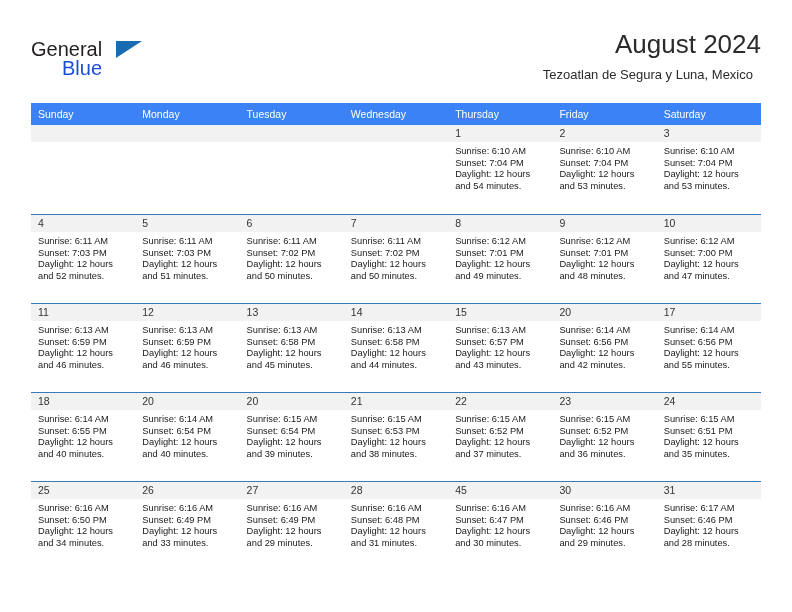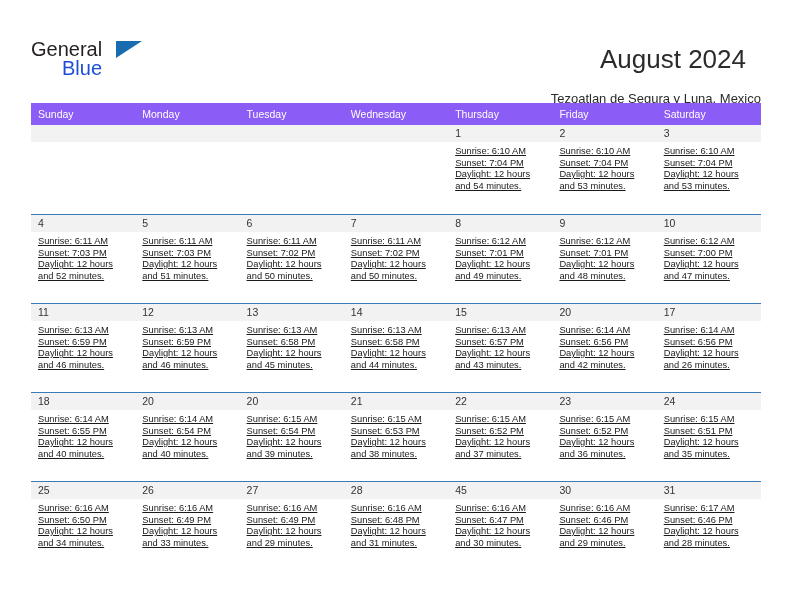--- a/index.html
+++ b/index.html
@@ -74,44 +74,44 @@
     position: absolute;
     right: 31px;
     top: 28px;
     text-align: right;
   }
   .cal-title {
     font-size: 26px;
     line-height: 32px;
     font-weight: normal;
     color: #2b2b2b;
-    margin: 15px;
+    margin: 0;
     white-space: nowrap;
   }
   .cal-subtitle {
     font-size: 13px;
     line-height: 18px;
     color: #2b2b2b;
-    margin: 6px 0 0 0;
+    margin: 6px 8px 0 0;
     white-space: nowrap;
   }
 
   
   .calendar {
     position: absolute;
     left: 31px;
     top: 103px;
     width: 730px;
     border-collapse: collapse;
     table-layout: fixed;
   }
   .calendar col { width: 104.28px; }
 
   .dow-row th {
-    background: #8b5cf6;
+    background: #3b82f6;
     color: #ffffff;
     font-size: 10.5px;
     font-weight: normal;
     text-align: left;
     padding: 5px 0 5px 7px;
     height: 19px;
     box-sizing: border-box;
     border: none;
   }
 
@@ -140,21 +140,20 @@
     font-size: 10.5px;
     line-height: 15px;
     color: #333333;
   }
   .cell.empty .daynum-band { color: transparent; }
   .cell-body {
     padding: 4px 5px 0 7px;
     font-size: 9.3px;
     line-height: 11.6px;
     color: #1a1a1a;
-    text-decoration: underline;
   }
   .cell-body div { white-space: nowrap; }
 </style>
 </head>
 <body>
 
 <div class="page">
 
   <div class="header">
 
@@ -398,21 +397,21 @@
               </div>
             </div>
           </td>
           <td>
             <div class="cell">
               <div class="daynum-band">17</div>
               <div class="cell-body">
                 <div>Sunrise: 6:14 AM</div>
                 <div>Sunset: 6:56 PM</div>
                 <div>Daylight: 12 hours</div>
-                <div>and 26 minutes.</div>
+                <div>and 55 minutes.</div>
               </div>
             </div>
           </td>
         </tr>
         <tr class="week-row sep">
           <td>
             <div class="cell">
               <div class="daynum-band">18</div>
               <div class="cell-body">
                 <div>Sunrise: 6:14 AM</div>

